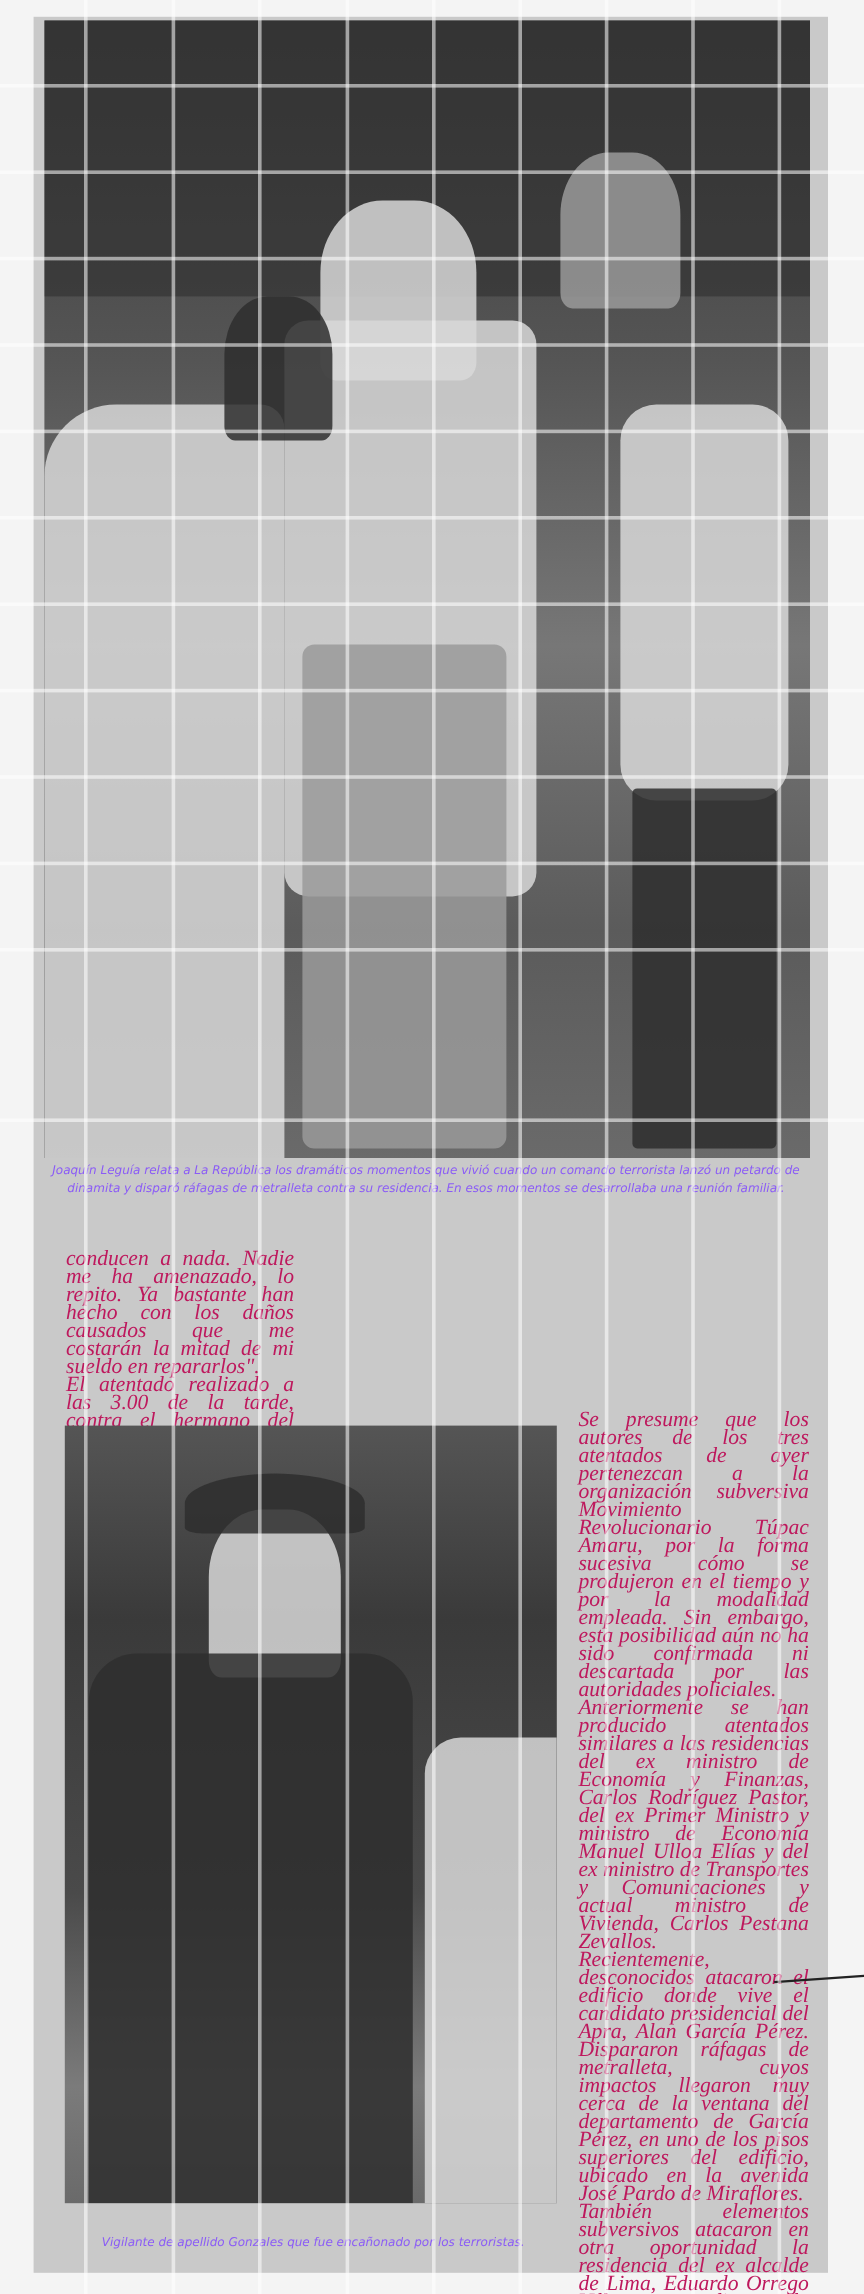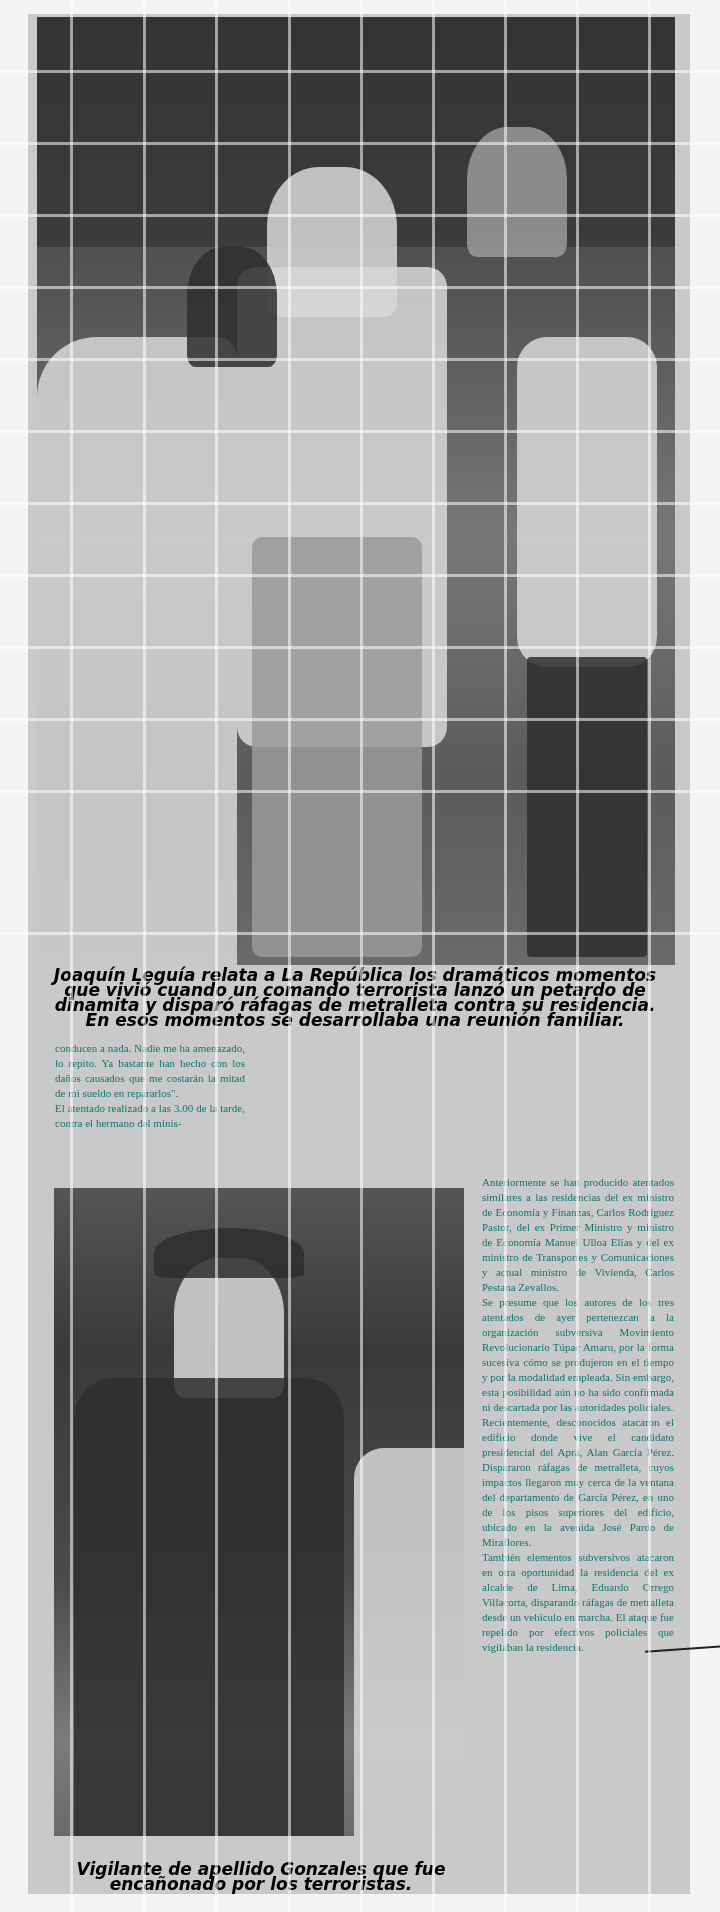--- a/index.html
+++ b/index.html
@@ -20,28 +20,29 @@
     position: absolute; overflow: hidden;
     background: linear-gradient(180deg, #3c3c3c 0%, #555 30%, #777 55%, #5b5b5b 80%, #6a6a6a 100%);
   }
   .photo1 { left: 37px; top: 17px; width: 638px; height: 948px; }
   .photo2 { left: 54px; top: 1188px; width: 410px; height: 648px;
     background: linear-gradient(180deg, #555 0%, #3a3a3a 25%, #4a4a4a 60%, #7b7b7b 85%, #6a6a6a 100%); }
   .fig { position: absolute; background: #d8d8d8; border-radius: 40% 40% 10% 10%; opacity: 0.85; }
   .fig.dark { background: #2e2e2e; }
   .fig.mid { background: #9a9a9a; }
   .caption {
-    position: absolute; font-family: "DejaVu Sans", sans-serif; font-style: italic; font-weight: bold;
-    font-size: 17px; line-height: 15px; color: #000000; text-align: center;
+    position: absolute; font-family: "DejaVu Sans", sans-serif; font-style: italic; font-weight: normal;
+    font-size: 10px; line-height: 15px; color: #8b5cf6; text-align: center;
   }
   .cap1 { left: 40px; top: 968px; width: 630px; }
   .cap2 { left: 56px; top: 1862px; width: 410px; }
   .col {
-    position: absolute; font-size: 11px; line-height: 15px; color: #0f766e;
+    position: absolute; font-size: 18px; line-height: 15px; color: #be185d;
     text-align: justify;
+    font-style: italic;
   }
   .col p { margin: 0; }
   .col1 { left: 55px; top: 1041px; width: 190px; }
   .col2 { left: 263px; top: 1041px; width: 185px; }
   .col3 { left: 478px; top: 1041px; width: 195px; }
   .col3b { left: 482px; top: 1175px; width: 192px; }
   .ink { position: absolute; left: 645px; top: 1648px; width: 80px; height: 2px; background: #222; transform: rotate(-4deg); }
 </style>
 </head>
 <body>
@@ -72,22 +73,22 @@
 
 <div class="photo photo2">
   <div class="fig" style="left:120px;top:70px;width:110px;height:140px"></div>
   <div class="fig dark" style="left:100px;top:40px;width:150px;height:50px;border-radius:50% 50% 10% 10%"></div>
   <div class="fig dark" style="left:20px;top:190px;width:270px;height:458px;border-radius:40px 40px 0 0"></div>
   <div class="fig" style="left:300px;top:260px;width:110px;height:388px;border-radius:30px 0 0 0"></div>
 </div>
 <div class="caption cap2">Vigilante de apellido Gonzales que fue encañonado por los terroristas.</div>
 
 <div class="col col3b">
+  <p>Se presume que los autores de los tres atentados de ayer pertenezcan a la organización subversiva Movimiento Revolucionario Túpac Amaru, por la forma sucesiva cómo se produjeron en el tiempo y por la modalidad empleada. Sin embargo, esta posibilidad aún no ha sido confirmada ni descartada por las autoridades policiales.</p>
   <p>Anteriormente se han producido atentados similares a las residencias del ex ministro de Economía y Finanzas, Carlos Rodríguez Pastor, del ex Primer Ministro y ministro de Economía Manuel Ulloa Elías y del ex ministro de Transportes y Comunicaciones y actual ministro de Vivienda, Carlos Pestana Zevallos.</p>
-  <p>Se presume que los autores de los tres atentados de ayer pertenezcan a la organización subversiva Movimiento Revolucionario Túpac Amaru, por la forma sucesiva cómo se produjeron en el tiempo y por la modalidad empleada. Sin embargo, esta posibilidad aún no ha sido confirmada ni descartada por las autoridades policiales.</p>
   <p>Recientemente, desconocidos atacaron el edificio donde vive el candidato presidencial del Apra, Alan García Pérez. Dispararon ráfagas de metralleta, cuyos impactos llegaron muy cerca de la ventana del departamento de García Pérez, en uno de los pisos superiores del edificio, ubicado en la avenida José Pardo de Miraflores.</p>
   <p>También elementos subversivos atacaron en otra oportunidad la residencia del ex alcalde de Lima, Eduardo Orrego Villacorta, disparando ráfagas de metralleta desde un vehículo en marcha. El ataque fue repelido por efectivos policiales que vigilaban la residencia.</p>
 </div>
 
 <div class="ink"></div>
 
 <div class="gridline-v" style="left:70px"></div>
 <div class="gridline-v" style="left:143px"></div>
 <div class="gridline-v" style="left:215px"></div>
 <div class="gridline-v" style="left:288px"></div>

